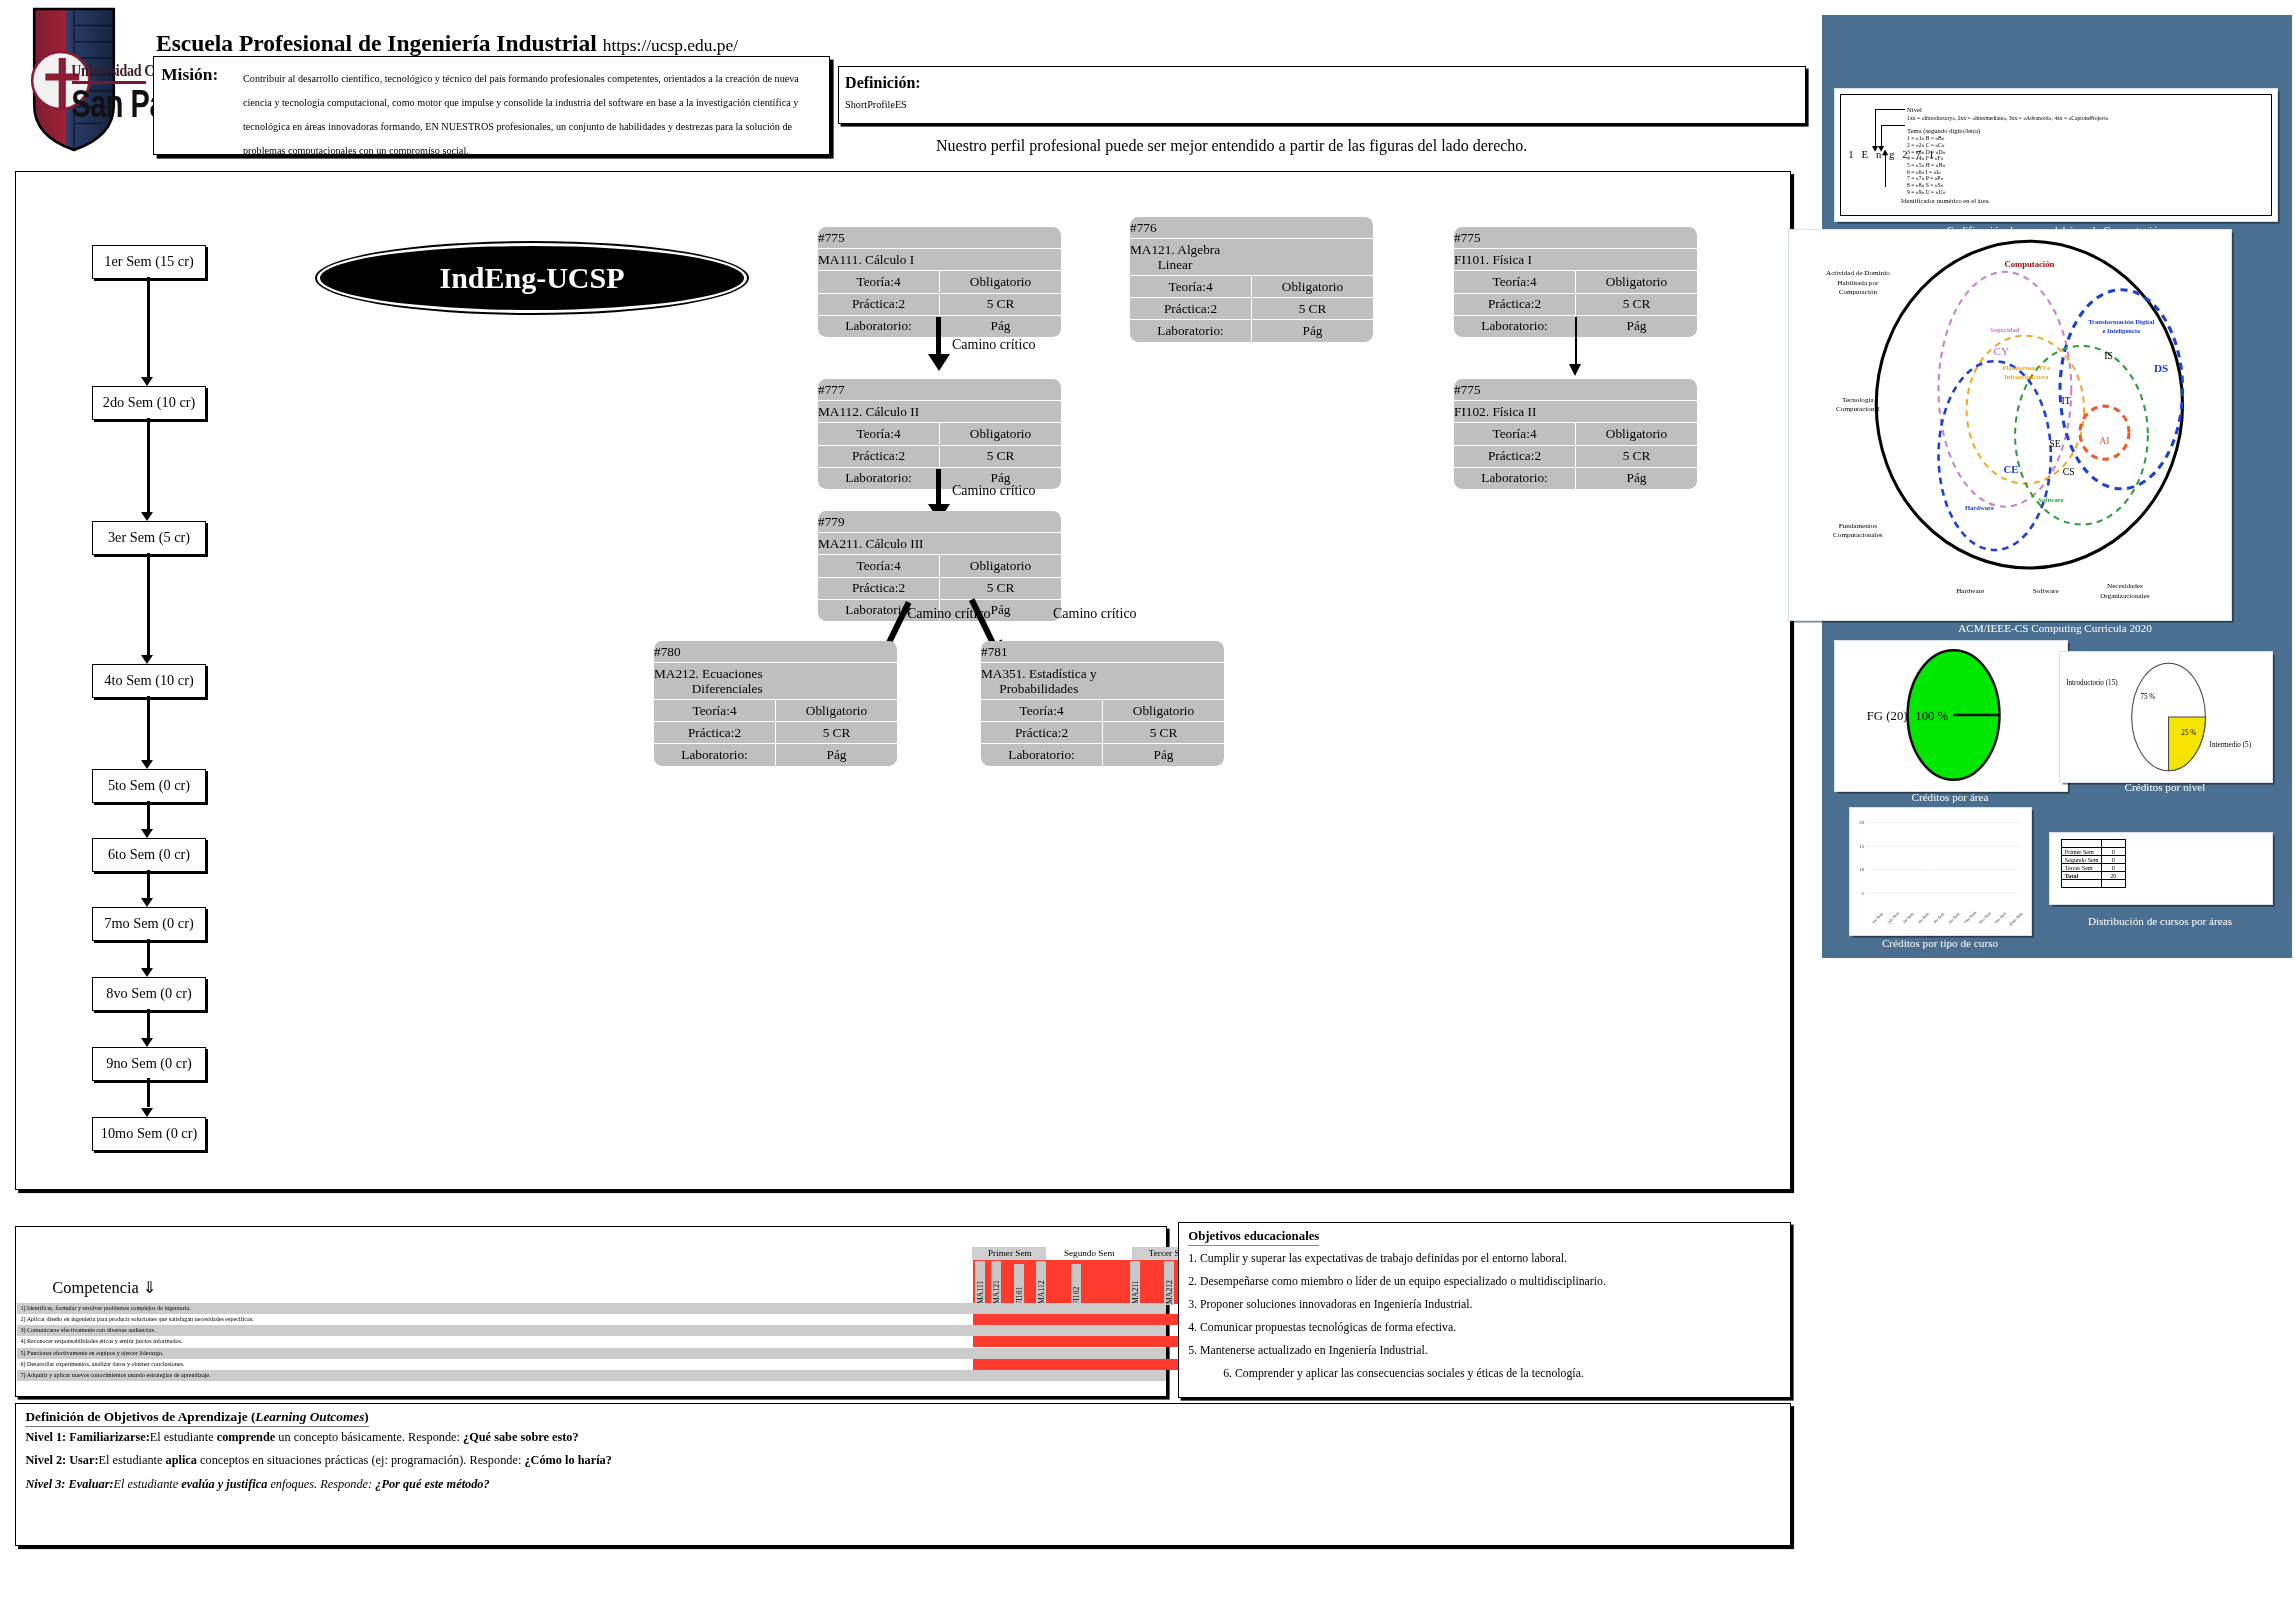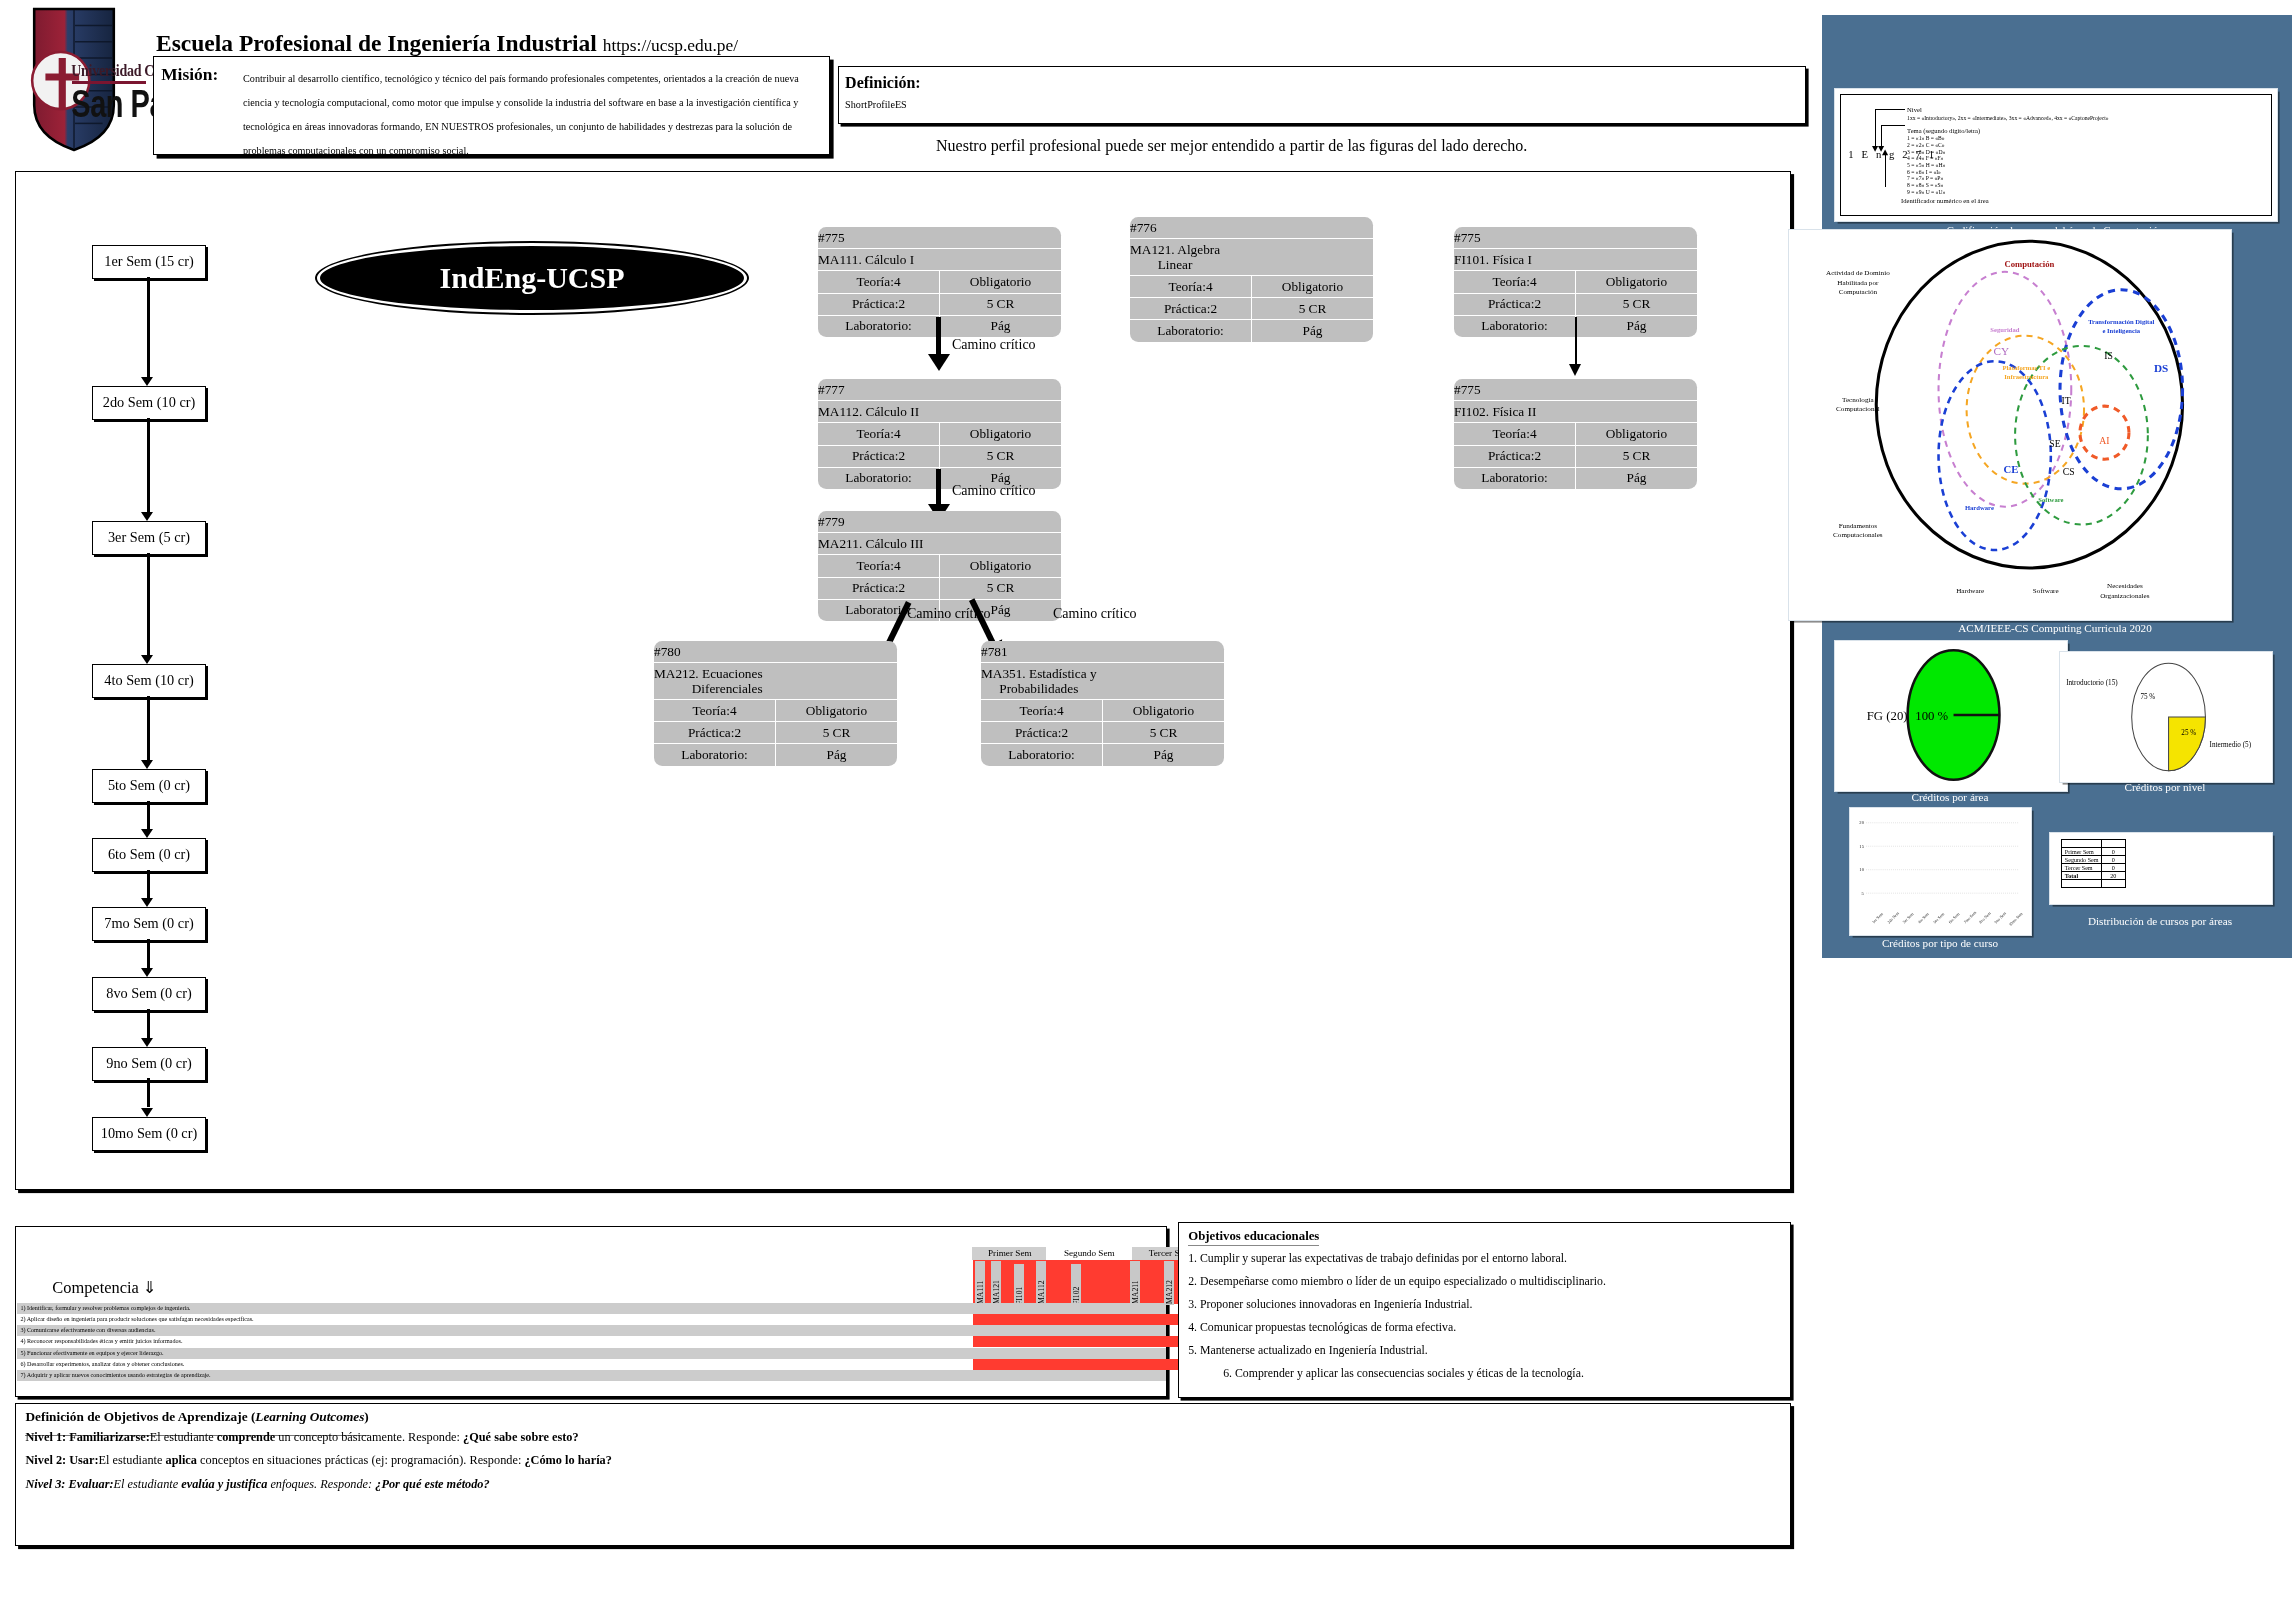--- a/index.html
+++ b/index.html
@@ -71,21 +71,21 @@
   #curso-label{position:absolute;left:887px;top:71px;font-size:17.4px;white-space:nowrap;}
   .comp-row{position:absolute;left:1px;height:11.2px;font-size:6.1px;white-space:nowrap;padding-left:3.1px;line-height:11.2px;}
   .semhdr{position:absolute;font-size:9.2px;height:12.3px;line-height:12.3px;text-align:center;white-space:nowrap;}
   .vcode{position:absolute;background:#c8c8c8;font-size:7.7px;writing-mode:vertical-rl;transform:rotate(180deg);text-align:left;padding:1px 0.5px;}
   
   #obj-frame{left:1178px;top:1222px;width:611px;height:174px;border:1px solid #000;box-shadow:2.6px 2.6px 0 #000;background:#fff;}
   #obj-frame .h{position:absolute;left:9.2px;top:6.1px;font-size:12.8px;font-weight:bold;border-bottom:1px solid #888;padding-bottom:1px;}
   .obj-item{position:absolute;left:9.2px;font-size:11.8px;white-space:nowrap;}
   
   #bot-frame{left:15.3px;top:1403px;width:1774px;height:141px;border:1px solid #000;box-shadow:3.1px 3.1px 0 #000;background:#fff;}
-  #bot-frame .title{position:absolute;left:9.2px;top:5.1px;font-size:13.3px;font-weight:bold;border-bottom:1px solid #777;padding-bottom:10px;}
+  #bot-frame .title{position:absolute;left:9.2px;top:5.1px;font-size:13.3px;font-weight:bold;border-bottom:1px solid #777;padding-bottom:1px;}
   .lvl{position:absolute;left:9.2px;font-size:12.3px;white-space:nowrap;}
   .lvl b{font-weight:bold;}
   #gen-line{position:absolute;left:9.2px;top:97px;font-size:14.3px;font-weight:bold;white-space:nowrap;border-top:1px solid #777;padding-top:6.1px;width:1748px;}
   #gen-line i{font-style:italic;}
 </style>
 </head>
 <body>
 
 <div class="abs" id="logo">
   <svg class="logo-shield" viewBox="0 0 180 290">

